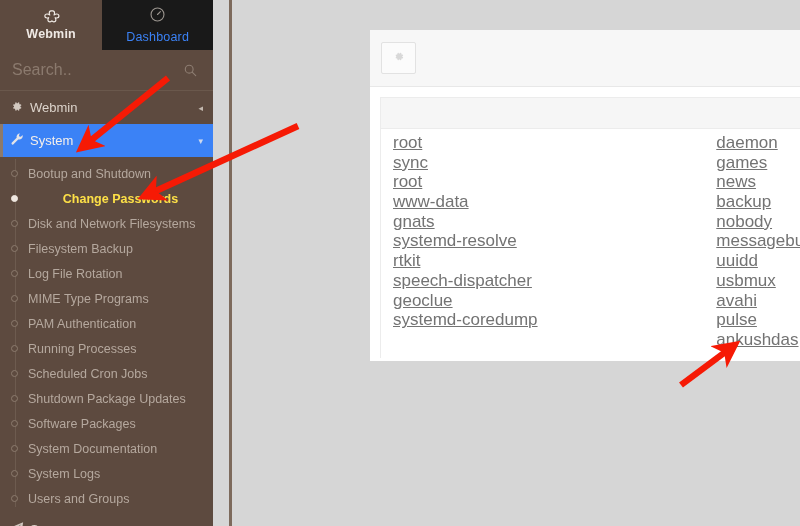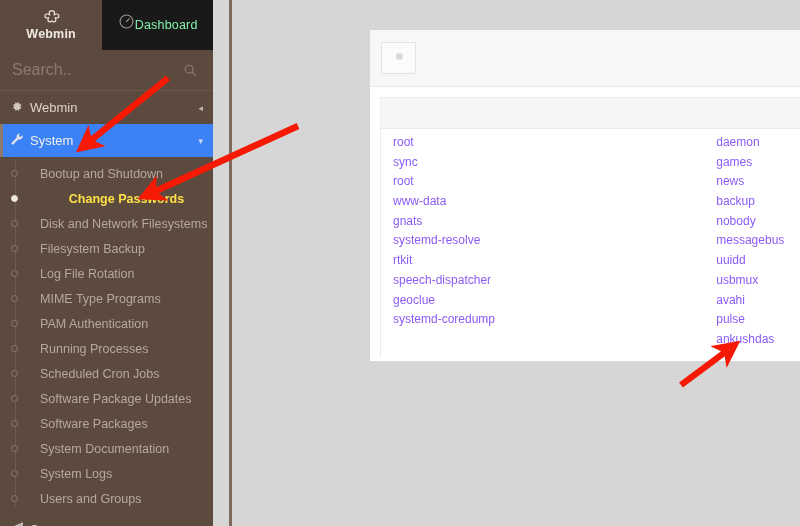--- a/index.html
+++ b/index.html
@@ -21,22 +21,22 @@
   }
   .brandbar{height:50px;display:flex;}
   .brand{
     width:110px;display:flex;flex-direction:column;align-items:center;
     justify-content:center;color:#efe9e4;
   }
   .brand .logo{font-size:15px;line-height:14px;margin-bottom:2px;}
   .brand .logo svg{display:block;}
   .brand .btxt{font-size:12.5px;font-weight:bold;letter-spacing:.2px;}
   .tab-dash{
-    width:119px;background:#191919;display:flex;flex-direction:row;
-    align-items:center;justify-content:center;color:#86efac;
+    width:119px;background:#191919;display:flex;flex-direction:column;
+    align-items:center;justify-content:center;color:#3b82f6;
   }
   .tab-dash .dicon{margin-bottom:3px;}
   .tab-dash .dtxt{font-size:12.5px;letter-spacing:.2px;}
 
   .searchwrap{
     height:40px;position:relative;border-bottom:1px solid #6a584c;
   }
   .searchwrap input{
     position:absolute;left:10px;top:8px;width:180px;height:22px;
     background:transparent;border:none;outline:none;
@@ -59,21 +59,21 @@
     background:#8d7a6b;
   }
 
   .subs{position:relative;padding:4px 0 2px 0;}
   .subs::before{
     content:"";position:absolute;left:15px;top:2px;bottom:6px;width:1px;
     background:#6d5b4f;
   }
   .sub{
     height:25px;display:flex;align-items:center;position:relative;
-    padding-left:40px;color:#b5a89e;font-size:12.5px;
+    padding-left:28px;color:#b5a89e;font-size:12.5px;
   }
   .sub .bul{
     position:absolute;left:11px;top:50%;margin-top:-4px;
     width:7px;height:7px;border-radius:50%;
     border:1px solid #8c7b6e;background:#5d4a3f;box-sizing:border-box;
   }
   .sub.cur{color:#fde047;font-weight:bold;justify-content:center;}
   .sub.cur .bul{background:#efe7e0;border-color:#efe7e0;}
 
   
@@ -93,22 +93,23 @@
   #usertable{
     border:1px solid #ececec;border-right:none;border-bottom:none;
     background:#fff;width:452px;box-sizing:border-box;
   }
   .thead{height:30px;background:#f6f6f6;border-bottom:1px solid #ececec;}
   .tbody{display:flex;padding:4px 0 8px 0;}
   .tcol{display:flex;flex-direction:column;}
   .tcol.c1{width:336px;padding-left:12px;box-sizing:border-box;}
   .tcol.c2{width:116px;padding-left:0;}
   .ucell{
-    height:19.7px;line-height:19.7px;font-size:12px;color:#8b5cf6;
+    height:19.7px;line-height:19.7px;font-size:17px;color:#737373;
     white-space:nowrap;
+    text-decoration:underline;
   }
 
   
   #arrows{position:absolute;left:0;top:0;width:800px;height:526px;
           pointer-events:none;}
 </style>
 </head>
 <body>
 
 <div id="sidebar">
@@ -196,21 +197,21 @@
     <div class="sub">
       <span class="bul"></span>
       <span>Running Processes</span>
     </div>
     <div class="sub">
       <span class="bul"></span>
       <span>Scheduled Cron Jobs</span>
     </div>
     <div class="sub">
       <span class="bul"></span>
-      <span>Software Package Updates</span>
+      <span>Shutdown Package Updates</span>
     </div>
     <div class="sub">
       <span class="bul"></span>
       <span>Software Packages</span>
     </div>
     <div class="sub">
       <span class="bul"></span>
       <span>System Documentation</span>
     </div>
     <div class="sub">

